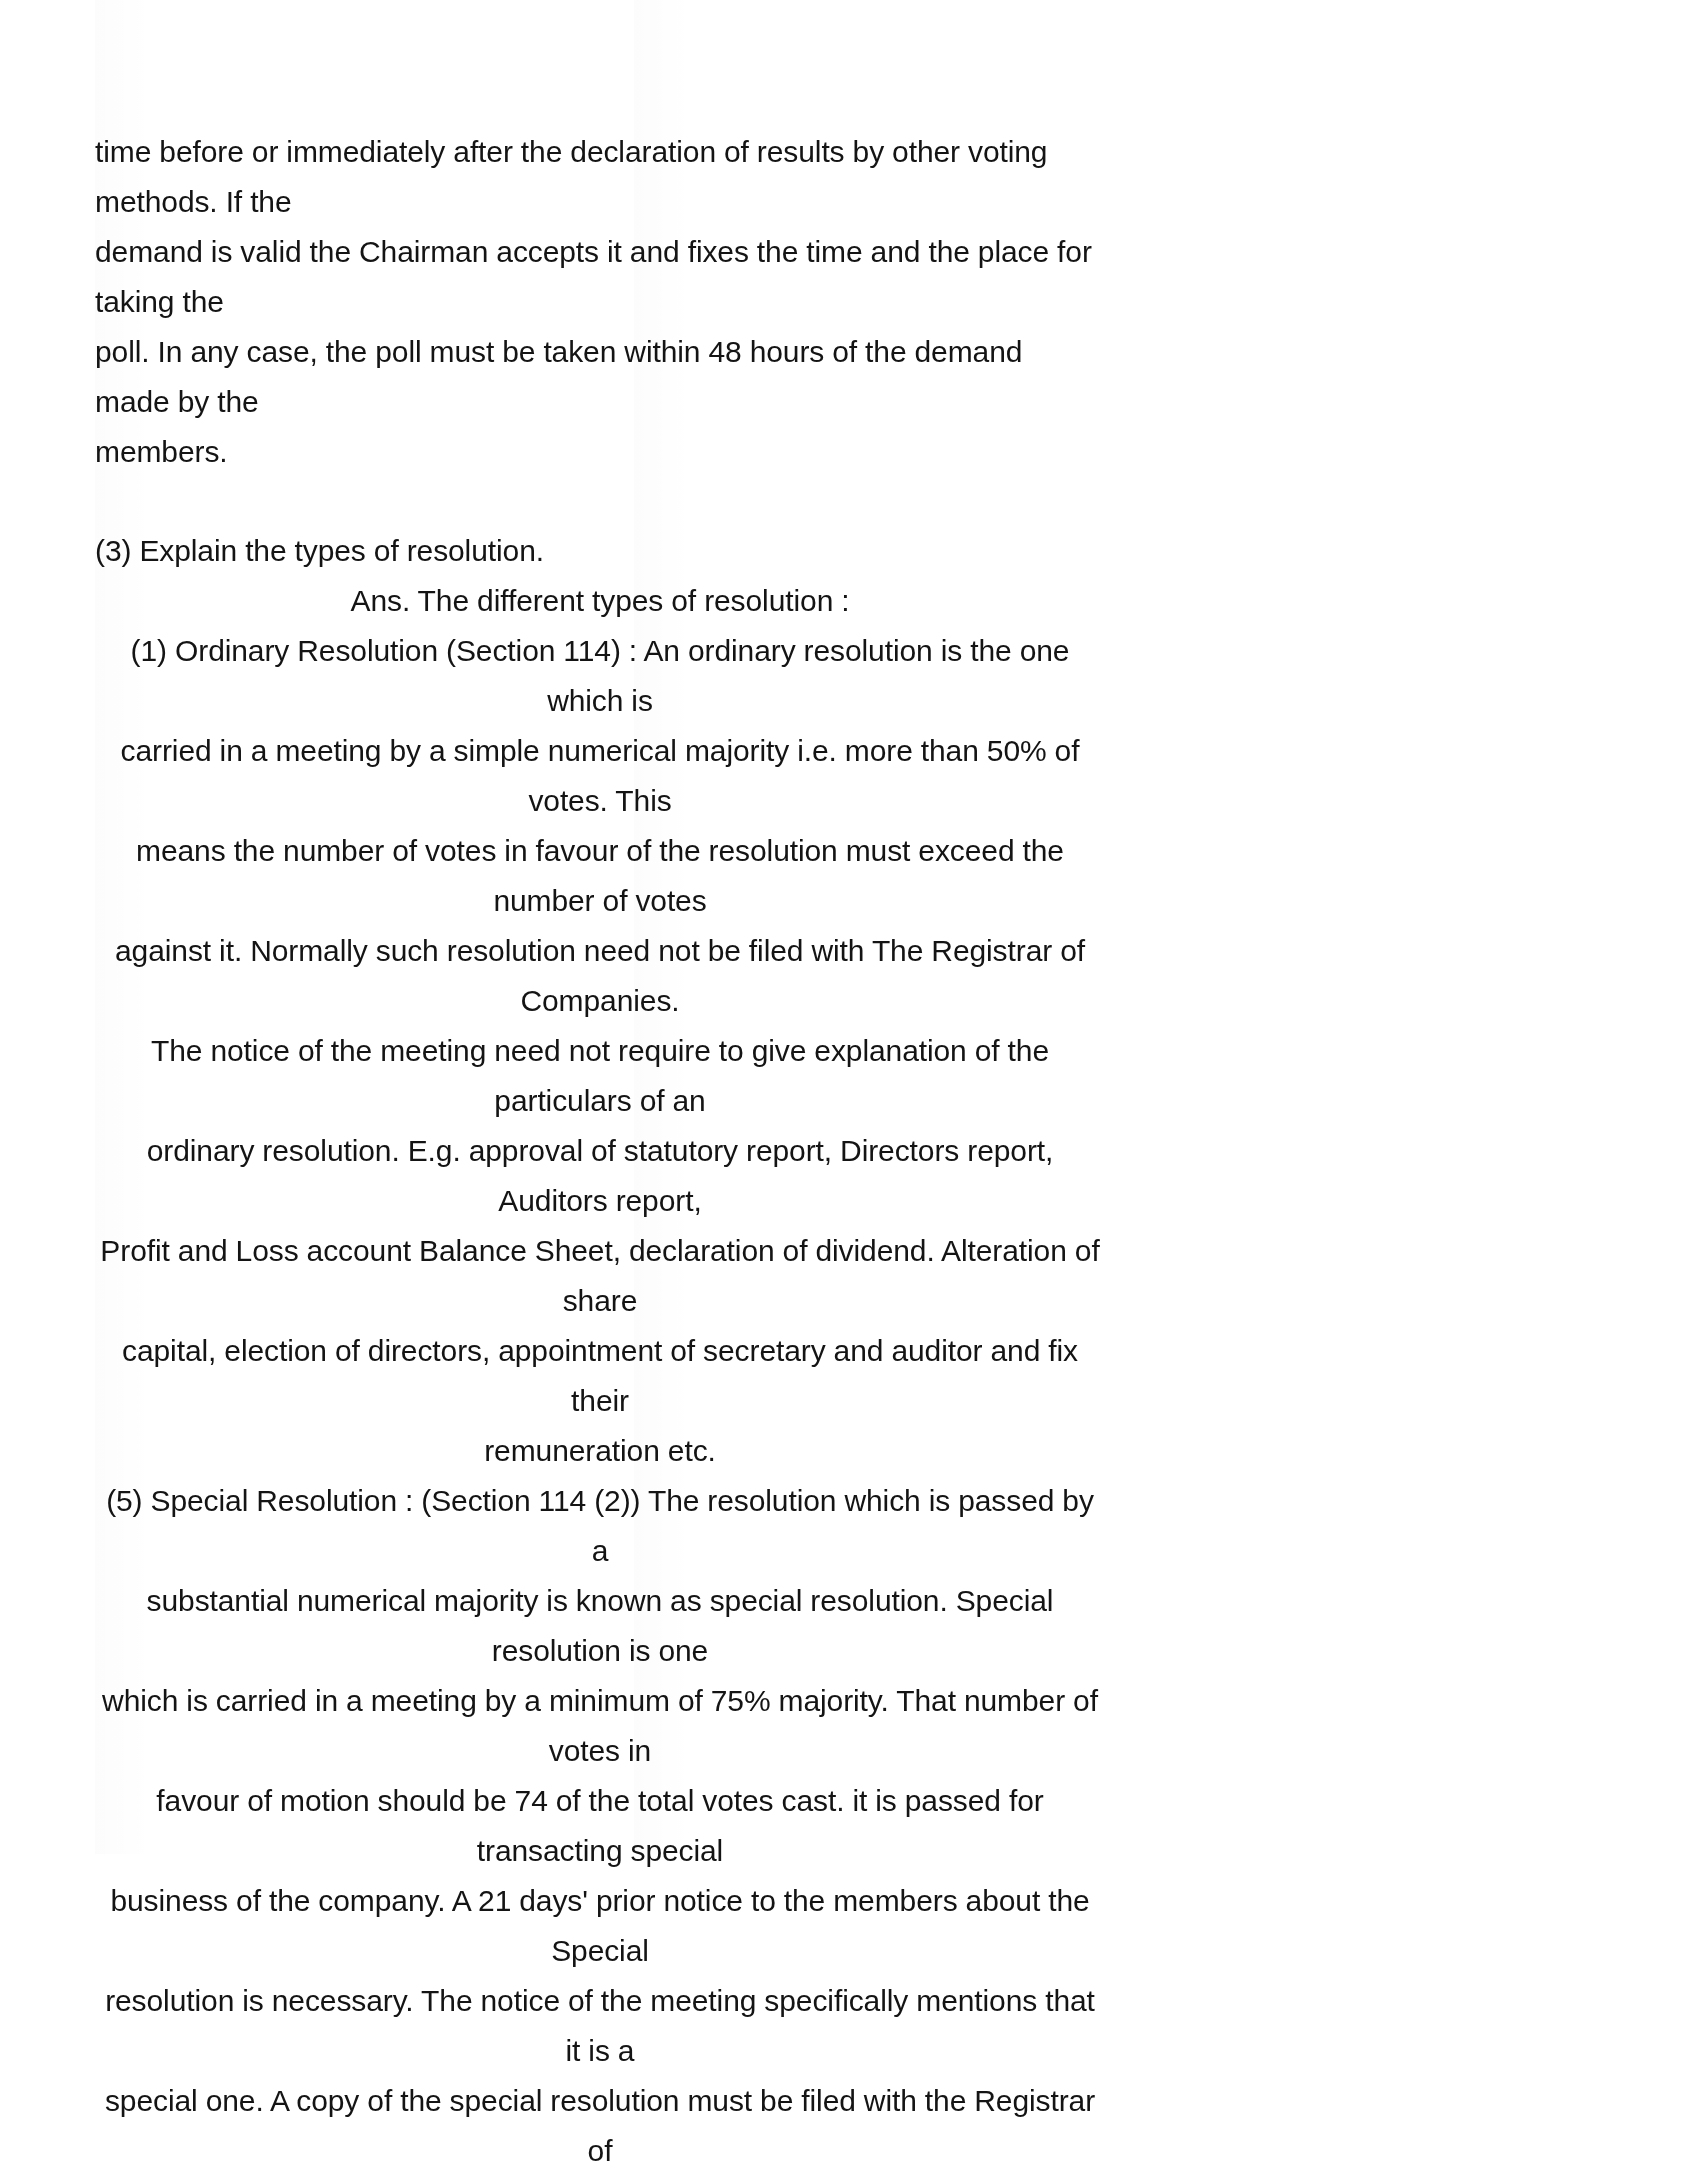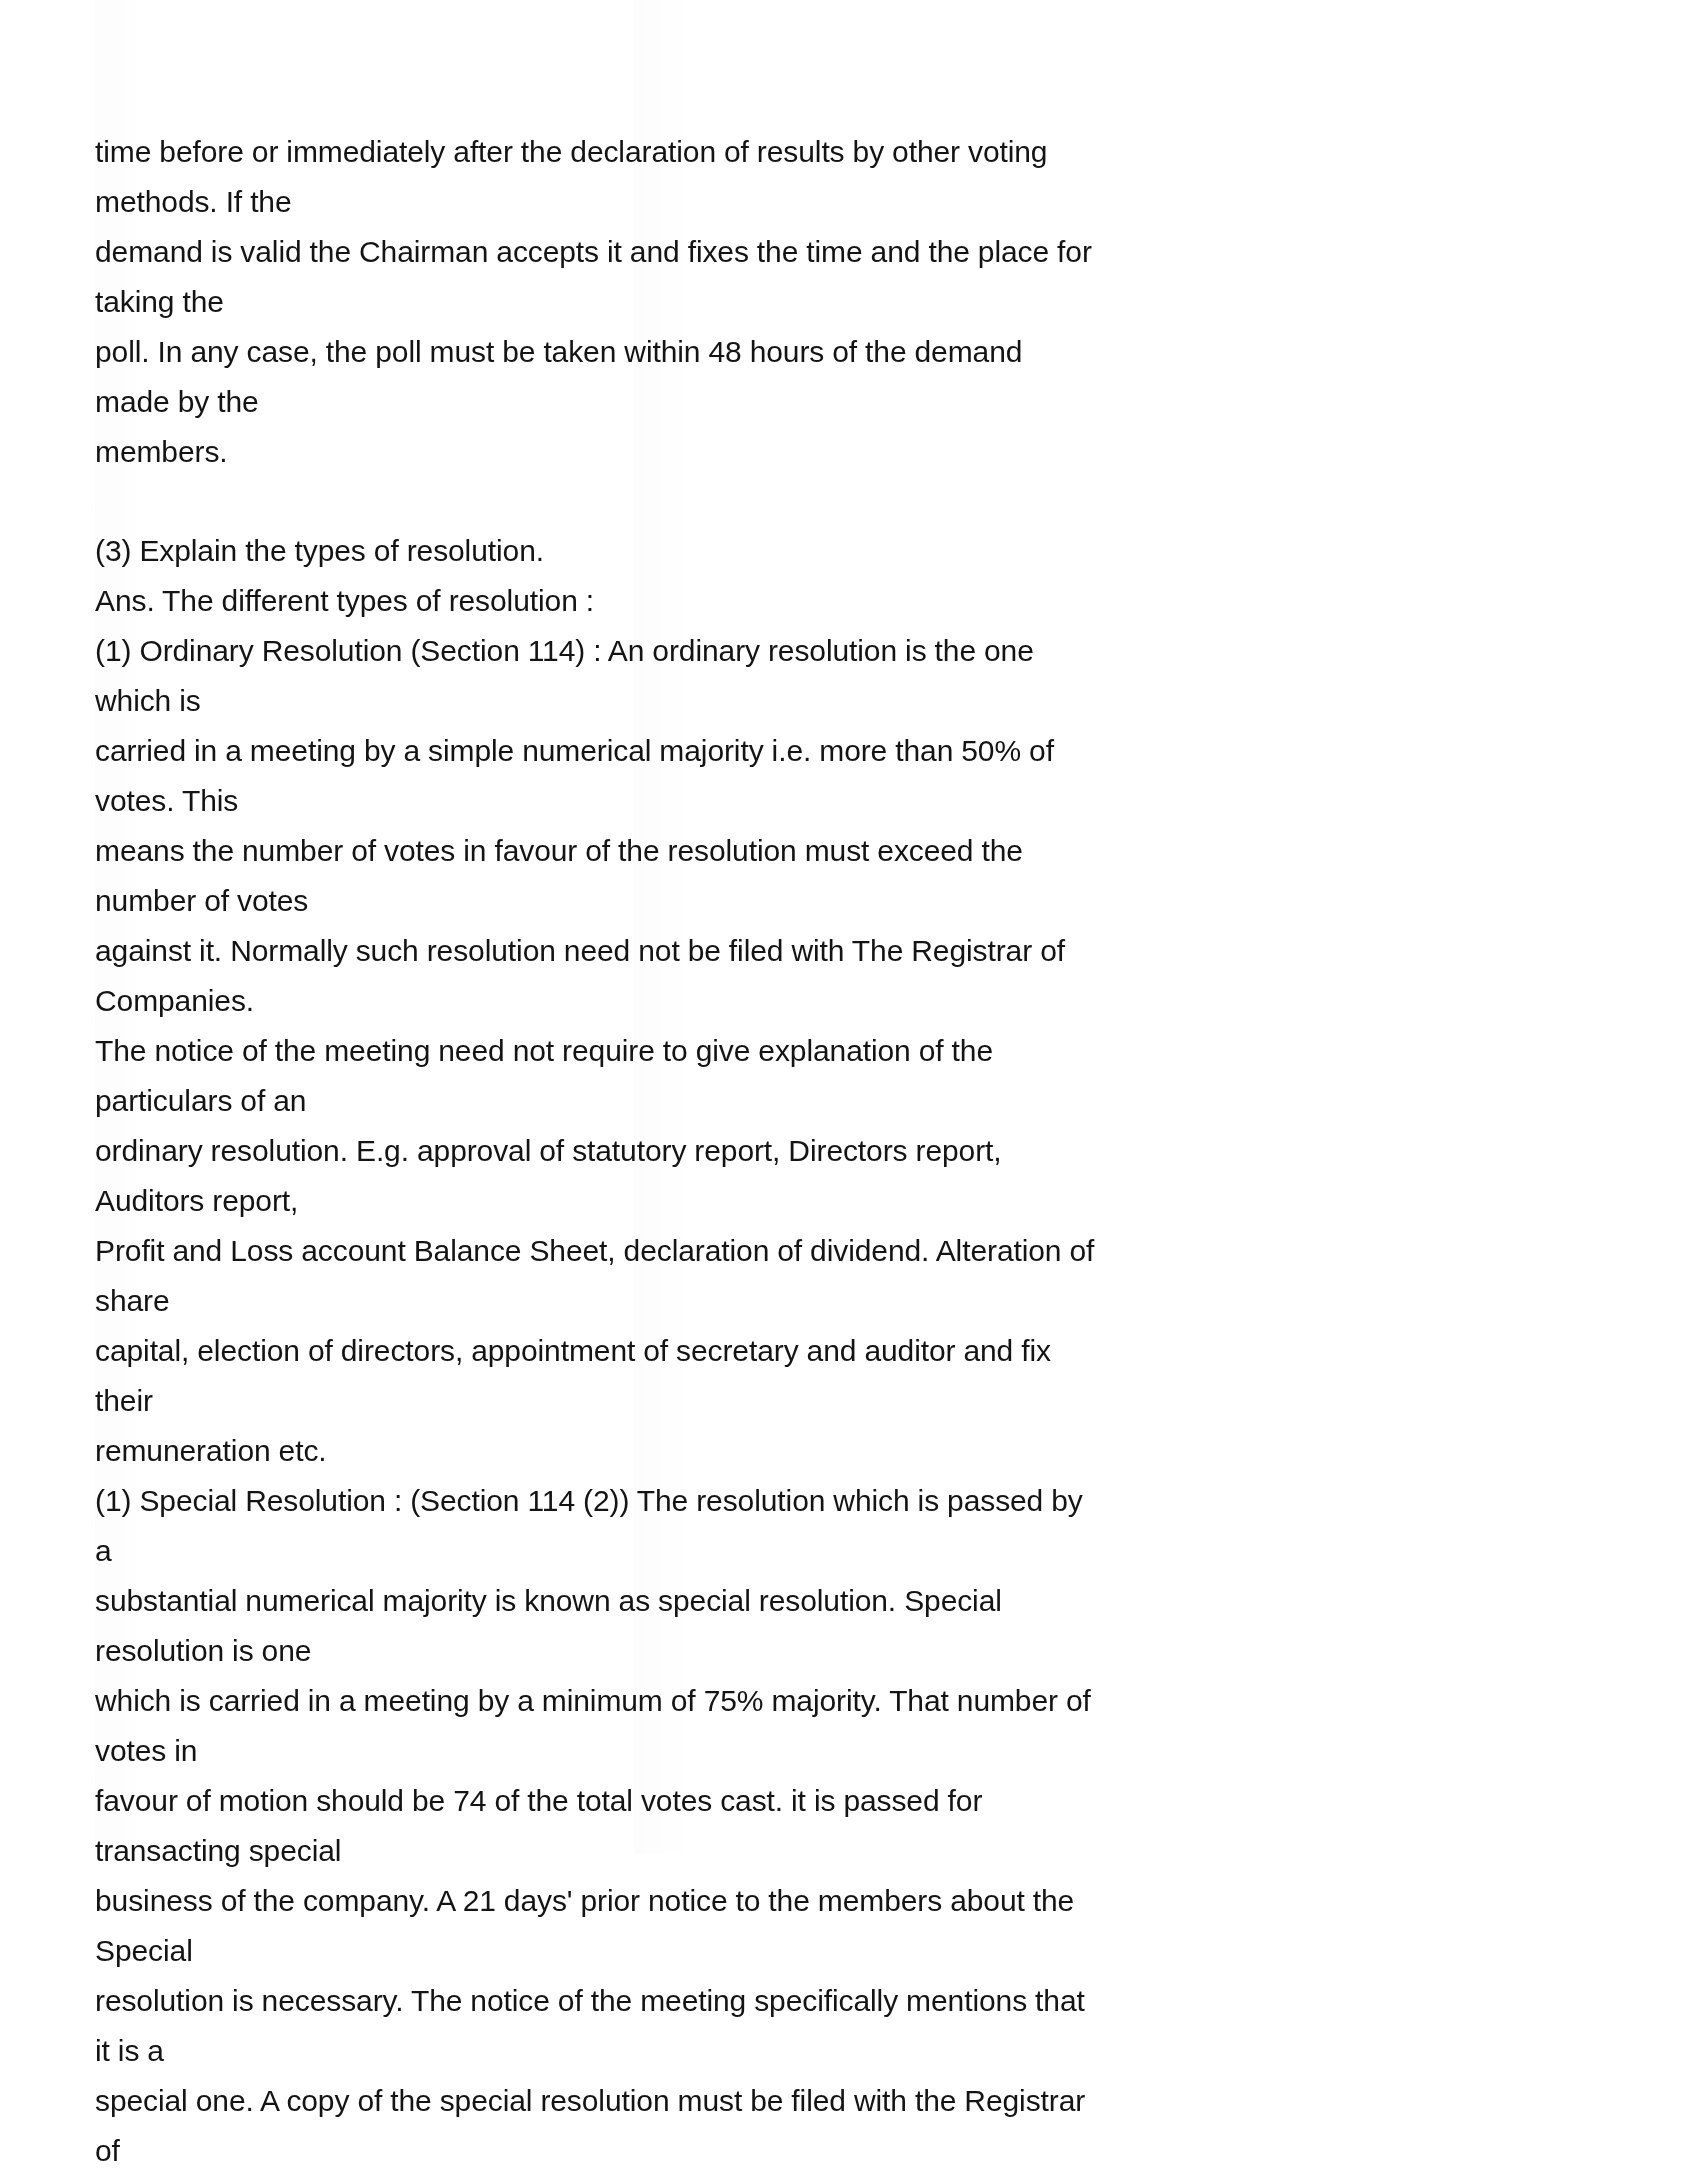--- a/index.html
+++ b/index.html
@@ -39,20 +39,21 @@
   .line.bold,
   .b {
     font-weight: normal;
   }
   .para {
     margin: 0;
     padding: 0;
   }
   .para + .para {
     margin-top: 0;
+    text-align: center;
   }
   .gap {
     height: 49px;
   }
   
   .scan-shade {
     position: absolute;
     top: 0;
     bottom: 0;
     width: 59px;
@@ -85,21 +86,21 @@
 carried in a meeting by a simple numerical majority i.e. more than 50% of votes. This
 means the number of votes in favour of the resolution must exceed the number of votes
 against it. Normally such resolution need not be filed with The Registrar of Companies.
 The notice of the meeting need not require to give explanation of the particulars of an
 ordinary resolution. E.g. approval of statutory report, Directors report, Auditors report,
 Profit and Loss account Balance Sheet, declaration of dividend. Alteration of share
 capital, election of directors, appointment of secretary and auditor and fix their
 remuneration etc.</span></div>
       </div>
       <div class="para">
-        <div class="line"><span class="b">(1) Special Resolution :</span><span> (Section 114 (2)) The resolution which is passed by a
+        <div class="line"><span class="b">(5) Special Resolution :</span><span> (Section 114 (2)) The resolution which is passed by a
 substantial numerical majority is known as special resolution. Special resolution is one
 which is carried in a meeting by a minimum of 75% majority. That number of votes in
 favour of motion should be 74 of the total votes cast. it is passed for transacting special
 business of the company. A 21 days' prior notice to the members about the Special
 resolution is necessary. The notice of the meeting specifically mentions that it is a
 special one. A copy of the special resolution must be filed with the Registrar of
 Companies through e-fling on Ministry Of Corporate Affairs (MCA) portal within 30 days
 of the date of its passing resolution.</span></div>
       </div>
     </div>

